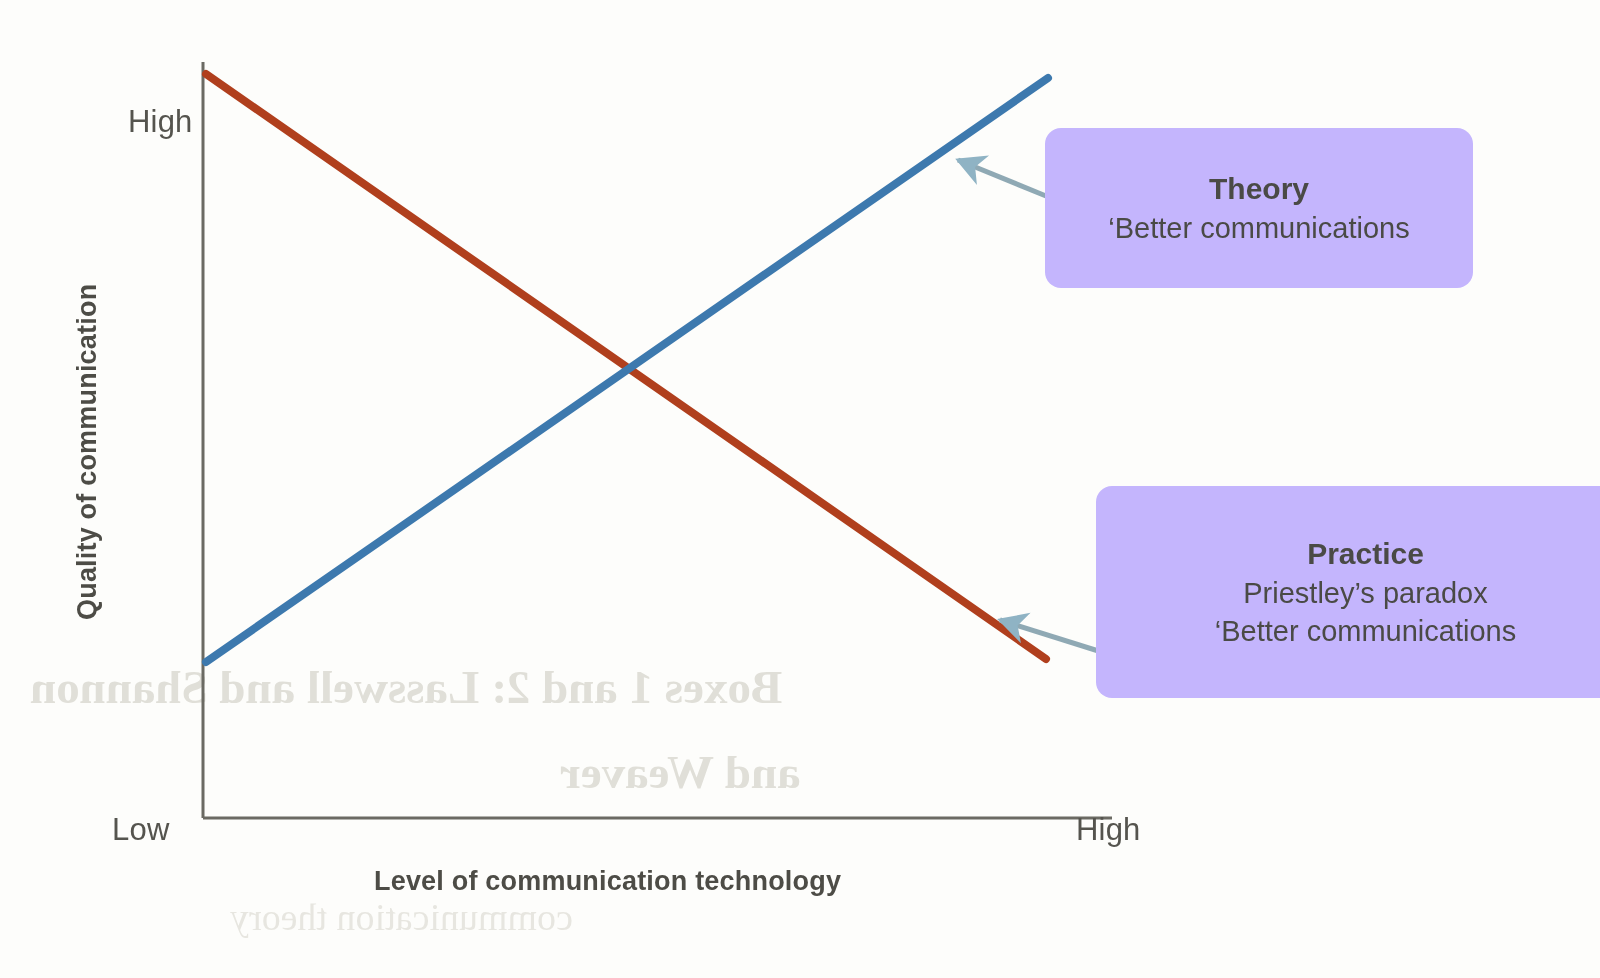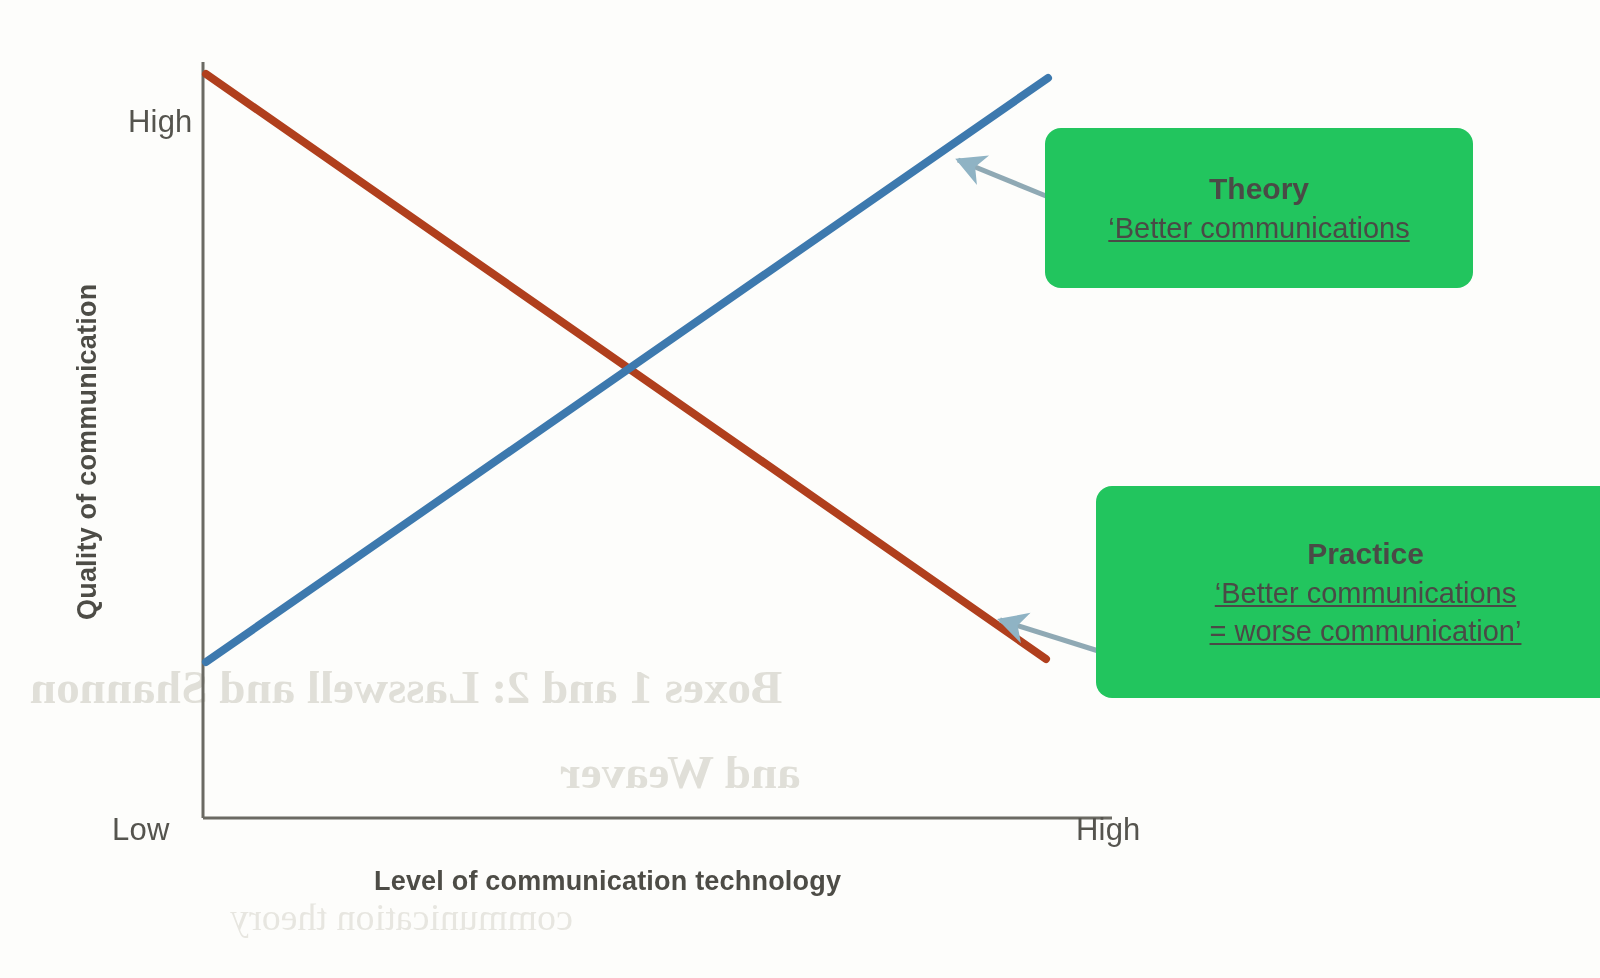--- a/index.html
+++ b/index.html
@@ -52,40 +52,40 @@
     letter-spacing: 0.2px;
     white-space: nowrap;
     transform-origin: left top;
   }
   #y-axis-title {
     transform: rotate(-90deg);
   }
 
   .callout {
     position: absolute;
-    background: #22c55e;
+    background: #c4b5fd;
     border-radius: 16px;
     box-sizing: border-box;
     display: flex;
     flex-direction: column;
     align-items: center;
     justify-content: center;
     color: #4a4a46;
     font-family: "Liberation Sans", sans-serif;
     font-size: 29px;
     line-height: 1.30;
     text-align: right;
     padding: 6px 14px;
   }
   .callout .c-title {
     font-weight: bold;
     font-size: 30px;
     margin-bottom: 2px;
   }
-  .callout .c-line { white-space: nowrap; text-decoration: underline; }
+  .callout .c-line { white-space: nowrap; }
 </style>
 </head>
 <body>
 
 <div id="page">
 
   <div class="ghost bold" style="left:1060px; top:128px; font-size:40px;">palomek</div>
   <div class="ghost" style="left:1135px; top:198px; font-size:34px;">under</div>
   <div class="ghost bold" style="left:30px; top:660px; font-size:47px;">Boxes 1 and 2: Lasswell and Shannon</div>
   <div class="ghost bold" style="left:560px; top:745px; font-size:47px;">and Weaver</div>
@@ -119,17 +119,17 @@
   <div class="axis-title" id="y-axis-title" style="left:72px; top:620px;">Quality of communication</div>
   <div class="axis-title" style="left:374px; top:866px;">Level of communication technology</div>
 
   <div class="callout" style="left:1045px; top:128px; width:428px; height:160px;">
     <div class="c-title">Theory</div>
     <div class="c-line">‘Better communications</div>
   </div>
 
   <div class="callout" style="left:1096px; top:486px; width:539px; height:212px;">
     <div class="c-title">Practice</div>
+    <div class="c-line">Priestley’s paradox</div>
     <div class="c-line">‘Better communications</div>
-    <div class="c-line">= worse communication’</div>
   </div>
 
 </div>
 
 </body></html>

